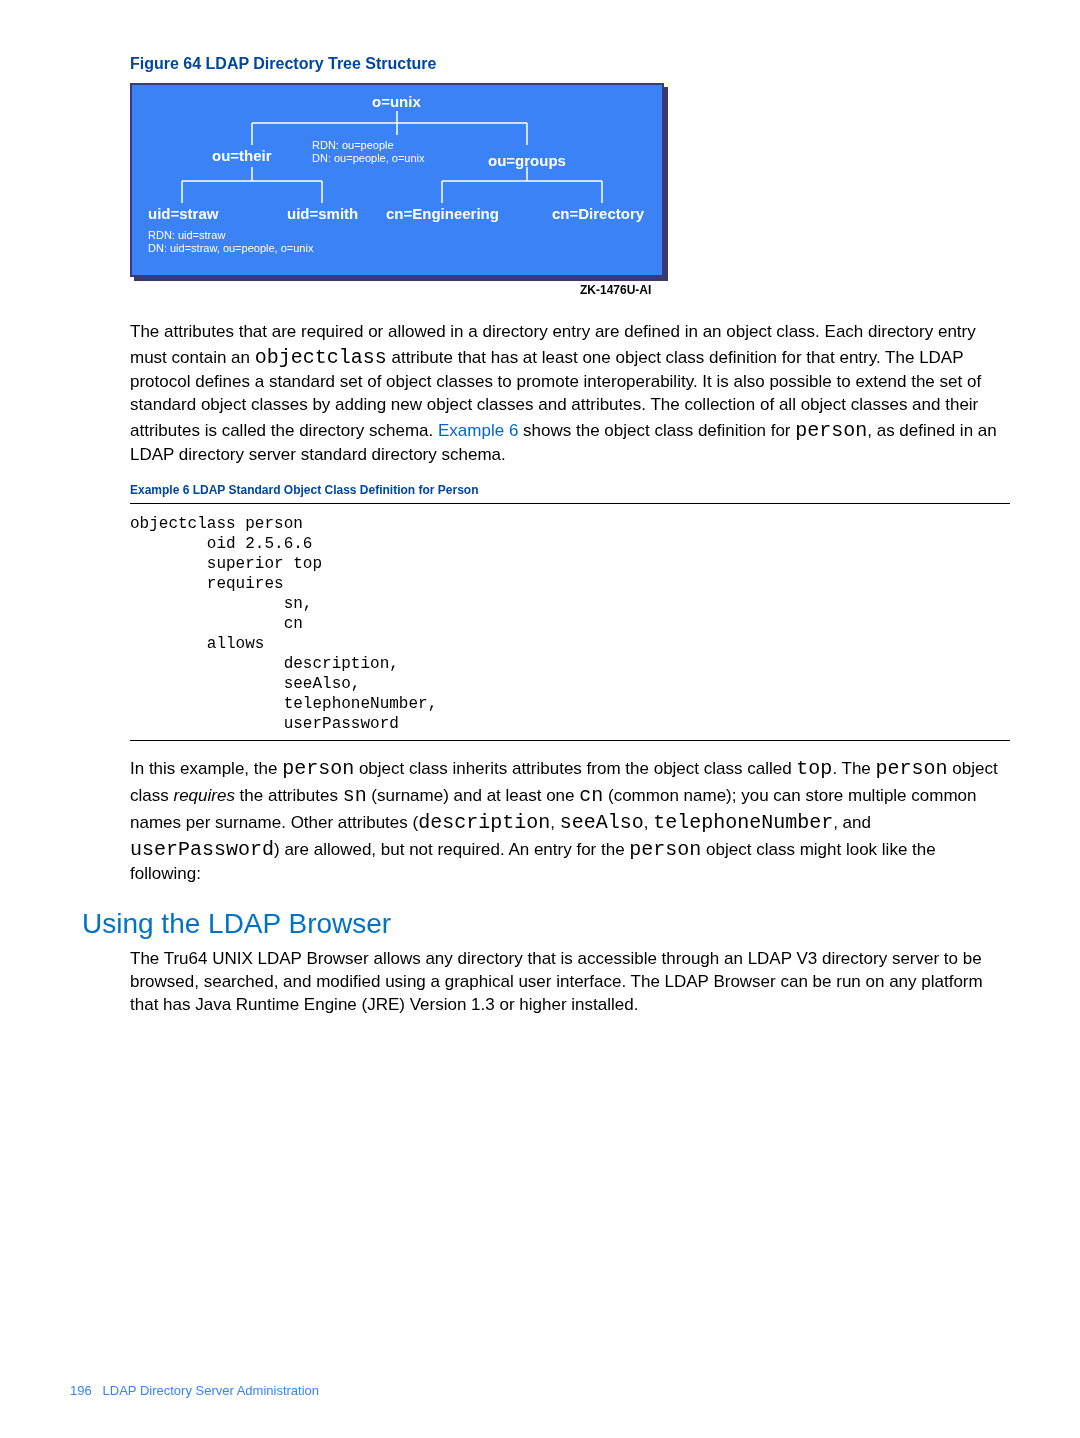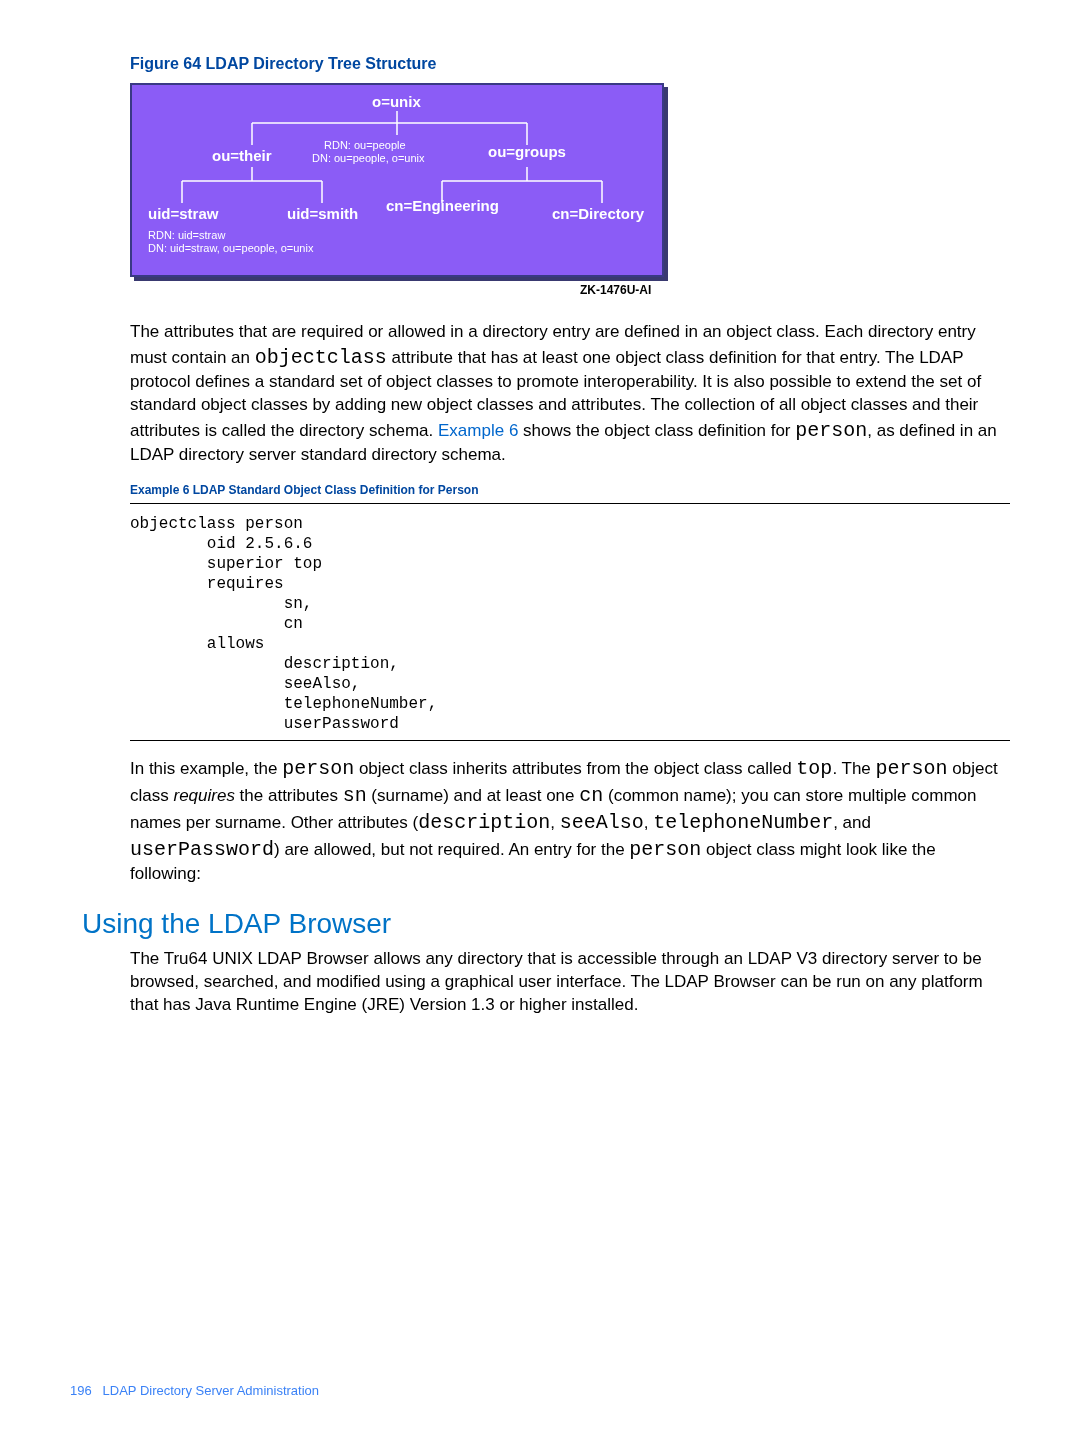--- a/index.html
+++ b/index.html
@@ -26,21 +26,21 @@
     font-weight: 600;
     font-size: 16px;
     margin-bottom: 10px;
   }
   .diagram-wrap {
     margin-bottom: 6px;
   }
   .diagram {
     width: 530px;
     height: 190px;
-    background: #8b5cf6;
+    background: #3b82f6;
     border: 2px solid #393985;
     box-shadow: 4px 4px 0 #393970;
     position: relative;
     color: #fff;
     font-family: Arial, sans-serif;
   }
   .diagram svg {
     position: absolute;
     top: 0; left: 0;
   }
@@ -137,26 +137,26 @@
             <line x1="190" y1="96" x2="190" y2="118"></line>
 
             <line x1="395" y1="82" x2="395" y2="96"></line>
             <line x1="310" y1="96" x2="470" y2="96"></line>
             <line x1="310" y1="96" x2="310" y2="118"></line>
             <line x1="470" y1="96" x2="470" y2="118"></line>
           </g>
         </svg>
         <div class="dlabel" style="left:240px; top:8px;">o=unix</div>
         <div class="dlabel" style="left:80px; top:62px;">ou=their</div>
-        <div class="dlabel-small" style="left:192px; top:54px;">RDN:  ou=people</div>
+        <div class="dlabel-small" style="left:180px; top:54px;">RDN:  ou=people</div>
         <div class="dlabel-small" style="left:180px; top:67px;">DN:  ou=people, o=unix</div>
-        <div class="dlabel" style="left:356px; top:58px;">ou=groups</div>
+        <div class="dlabel" style="left:356px; top:67px;">ou=groups</div>
         <div class="dlabel" style="left:16px; top:120px;">uid=straw</div>
         <div class="dlabel" style="left:155px; top:120px;">uid=smith</div>
-        <div class="dlabel" style="left:254px; top:112px;">cn=Engineering</div>
+        <div class="dlabel" style="left:254px; top:120px;">cn=Engineering</div>
         <div class="dlabel" style="left:420px; top:120px;">cn=Directory</div>
         <div class="dlabel-small" style="left:16px; top:144px;">RDN:  uid=straw</div>
         <div class="dlabel-small" style="left:16px; top:157px;">DN:  uid=straw, ou=people, o=unix</div>
       </div>
     </div>
     <div class="zk">ZK-1476U-AI</div>
 
     <div class="body-text">
       <span>The attributes that are required or allowed in a directory entry are defined in an object class. Each directory entry must contain an </span><span class="mono">objectclass</span><span> attribute that has at least one object class definition for that entry. The LDAP protocol defines a standard set of object classes to promote interoperability. It is also possible to extend the set of standard object classes by adding new object classes and attributes. The collection of all object classes and their attributes is called the directory schema. </span><span class="link">Example 6</span><span> shows the object class definition for </span><span class="mono">person</span><span>, as defined in an LDAP directory server standard directory schema.</span>
     </div>

